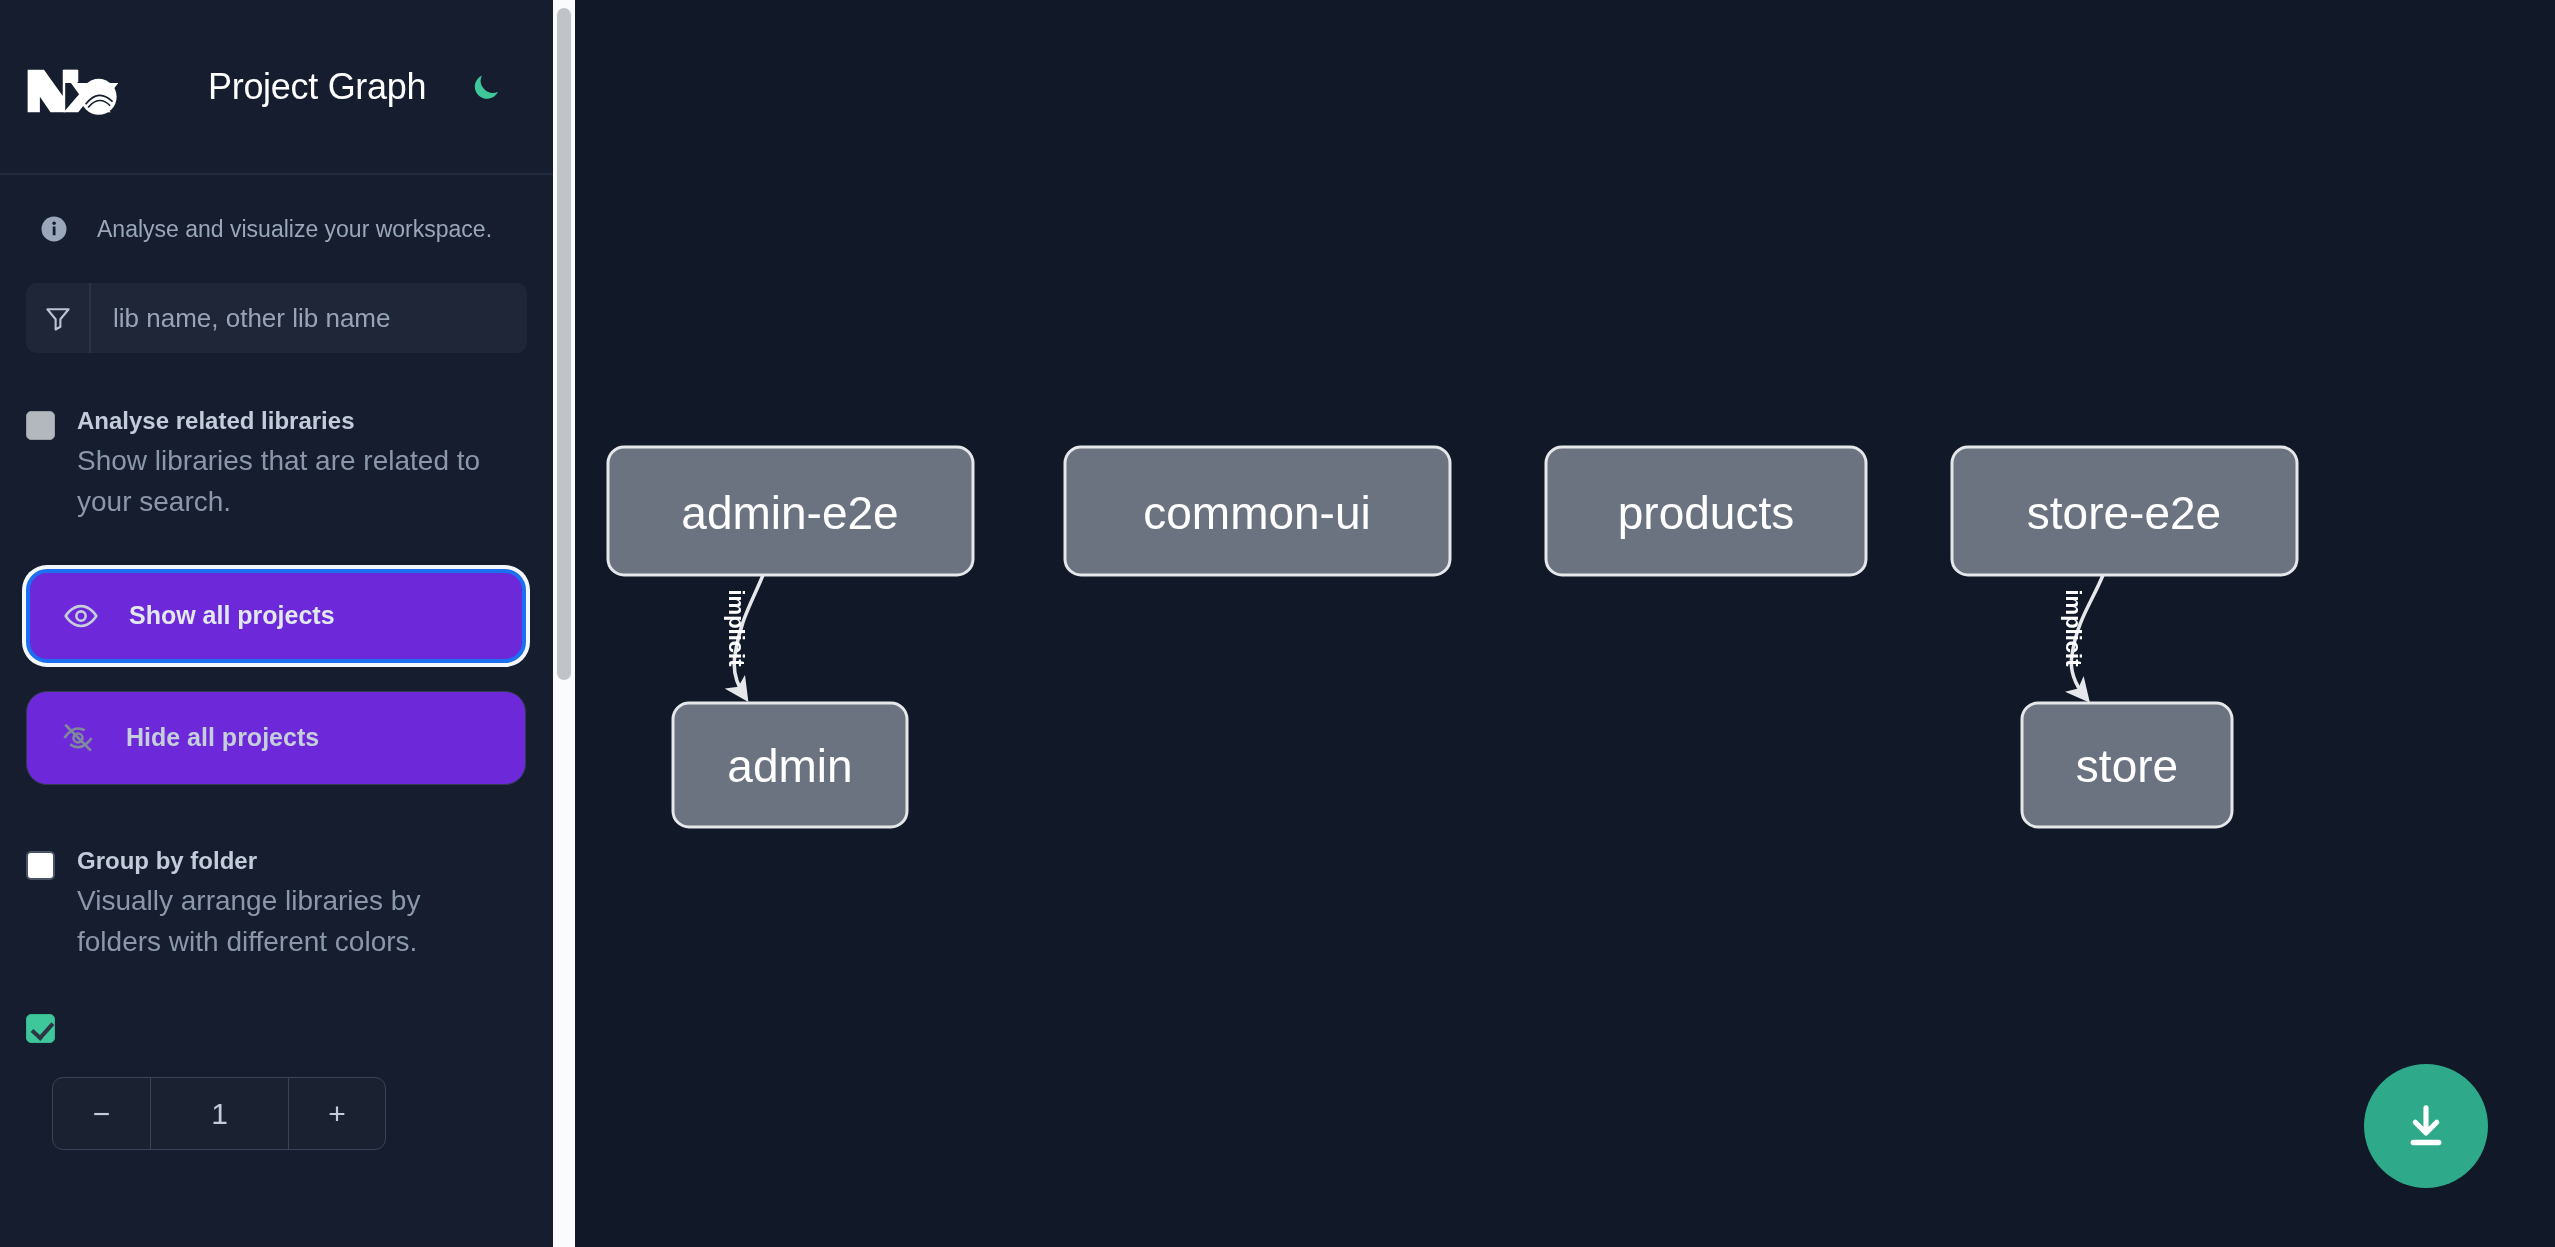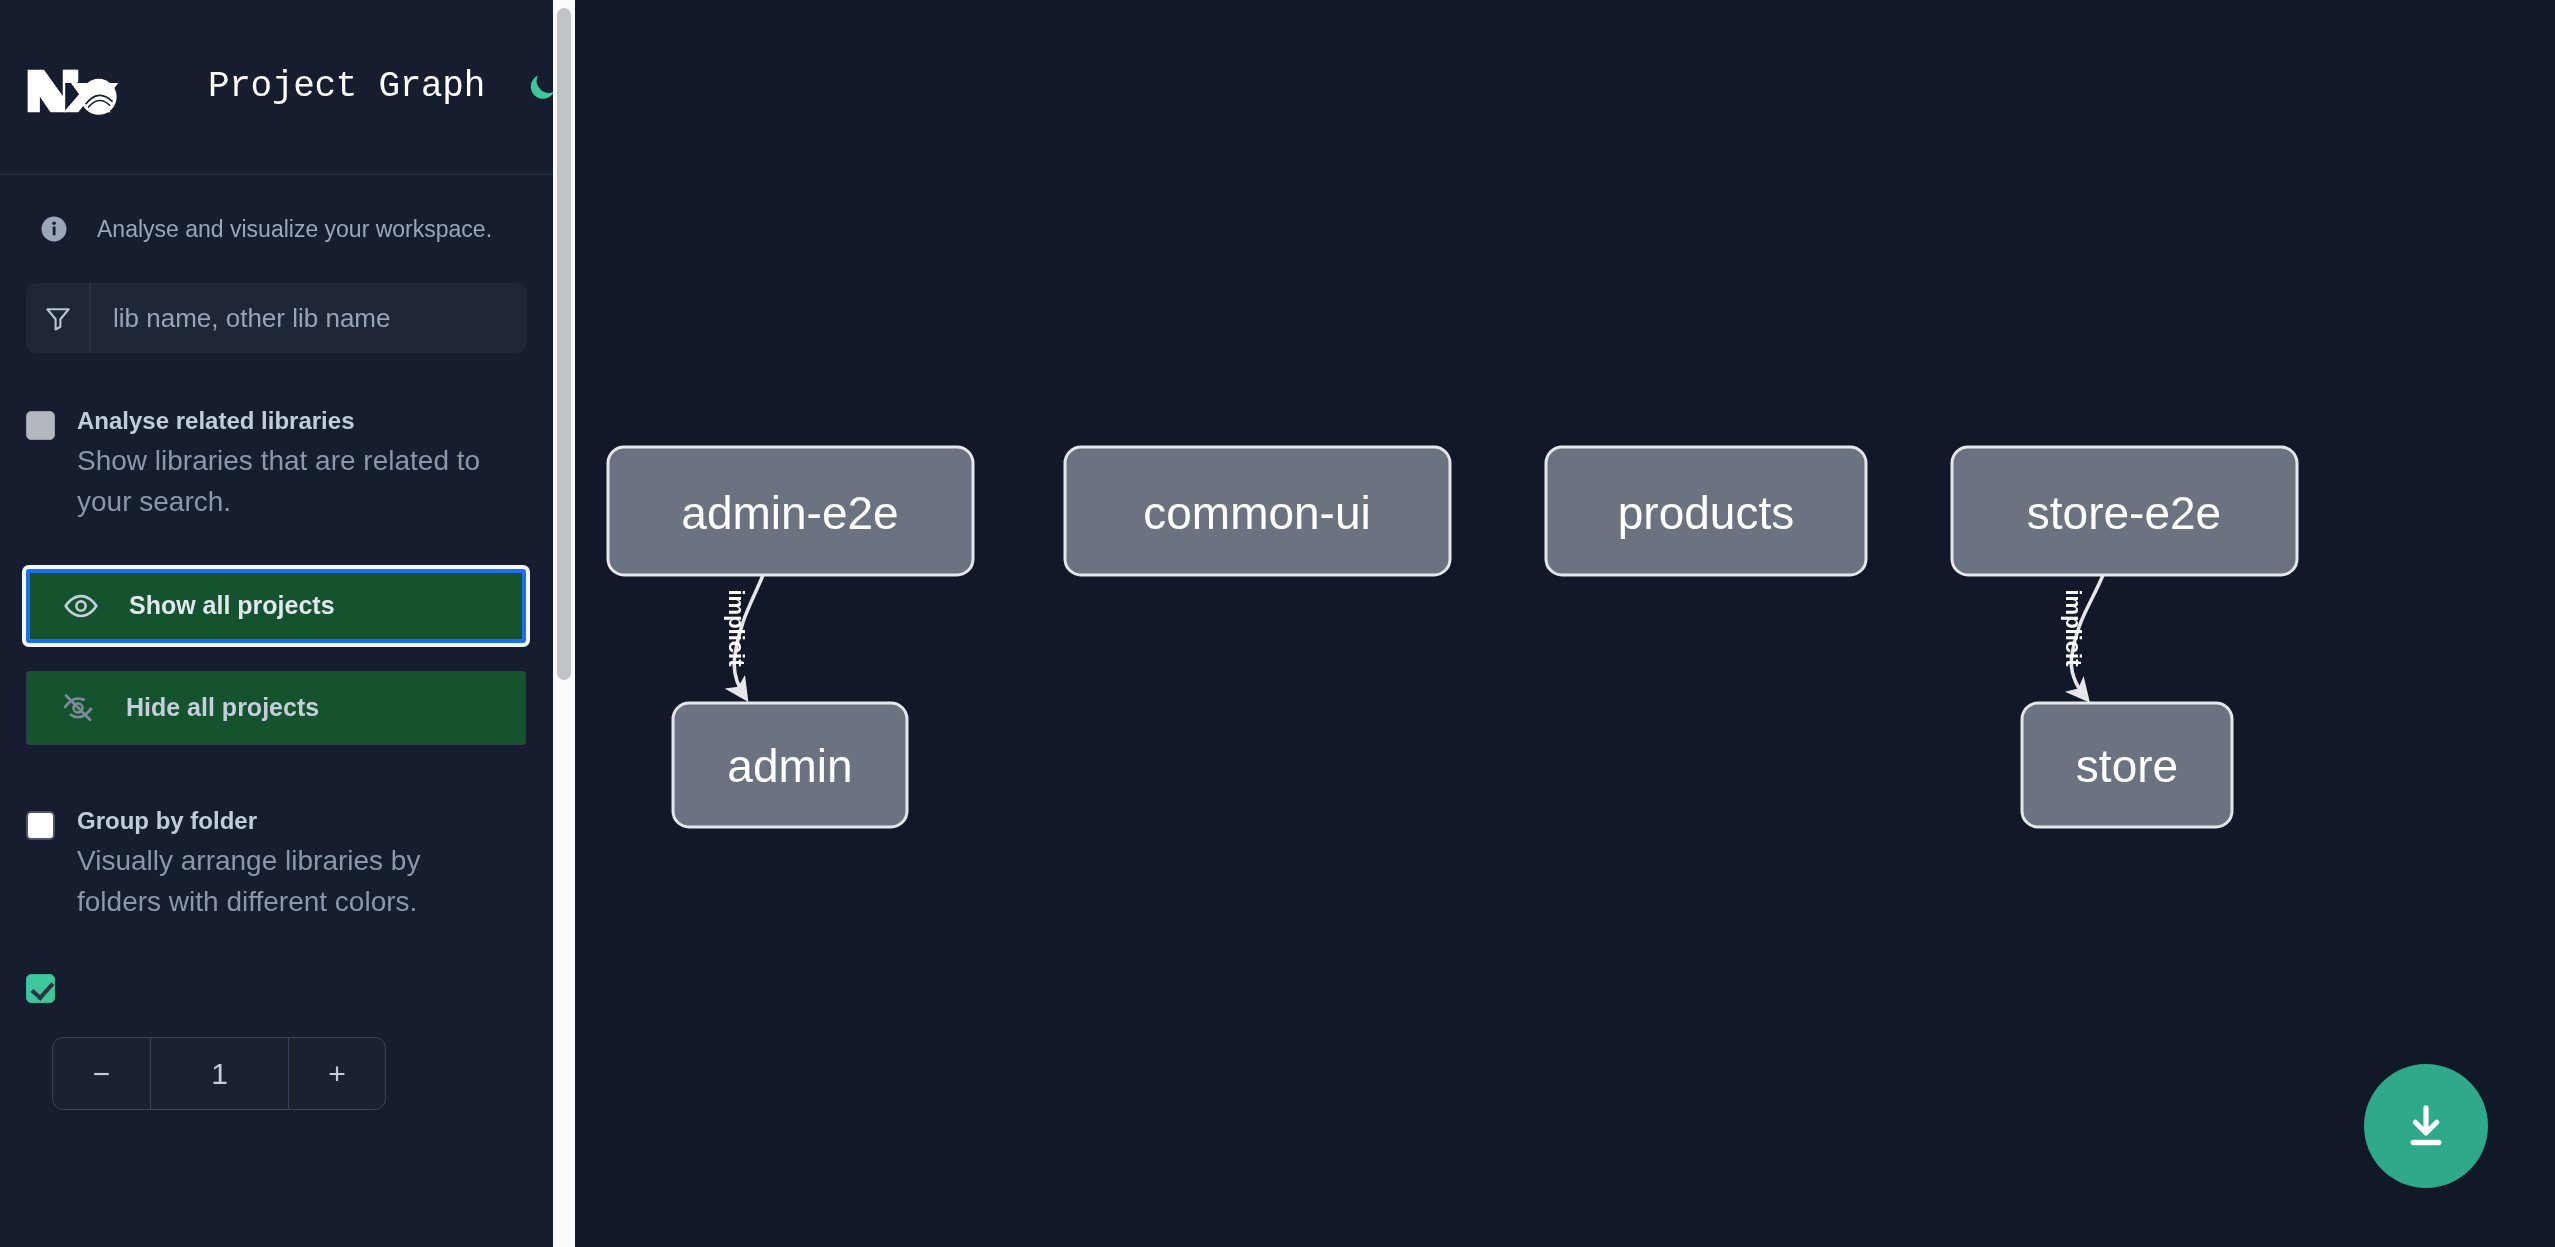--- a/index.html
+++ b/index.html
@@ -29,21 +29,20 @@
     flex: 0 0 553px;
     overflow: hidden;
   }
 
   .sidebar-header {
     height: 175px;
     display: flex;
     align-items: center;
     padding-left: 26px;
     border-bottom: 2px solid #222b3d;
-    font-family: Liberation Mono, monospace;
   }
 
   .nx-logo {
     width: 98px;
     height: 58px;
     flex: 0 0 98px;
     display: block;
   }
 
   .app-title {
@@ -160,25 +159,25 @@
     margin-top: 4px;
   }
 
   .gap-lg { height: 32px; }
 
   
   .big-btn {
     position: relative;
     display: flex;
     align-items: center;
-    height: 74px;
+    height: 94px;
     width: 500px;
-    background: #14532d;
+    background: #6d28d9;
     border: 1px solid #323c51;
-    border-radius: 3px;
+    border-radius: 21px;
     padding-left: 32px;
     margin-bottom: 28px;
     cursor: pointer;
   }
   .big-btn.focused {
     border: 4px solid #1d6ff2;
     box-shadow: 0 0 0 4px #f4f7fb;
   }
   .big-btn .bi {
     width: 38px; height: 38px;

